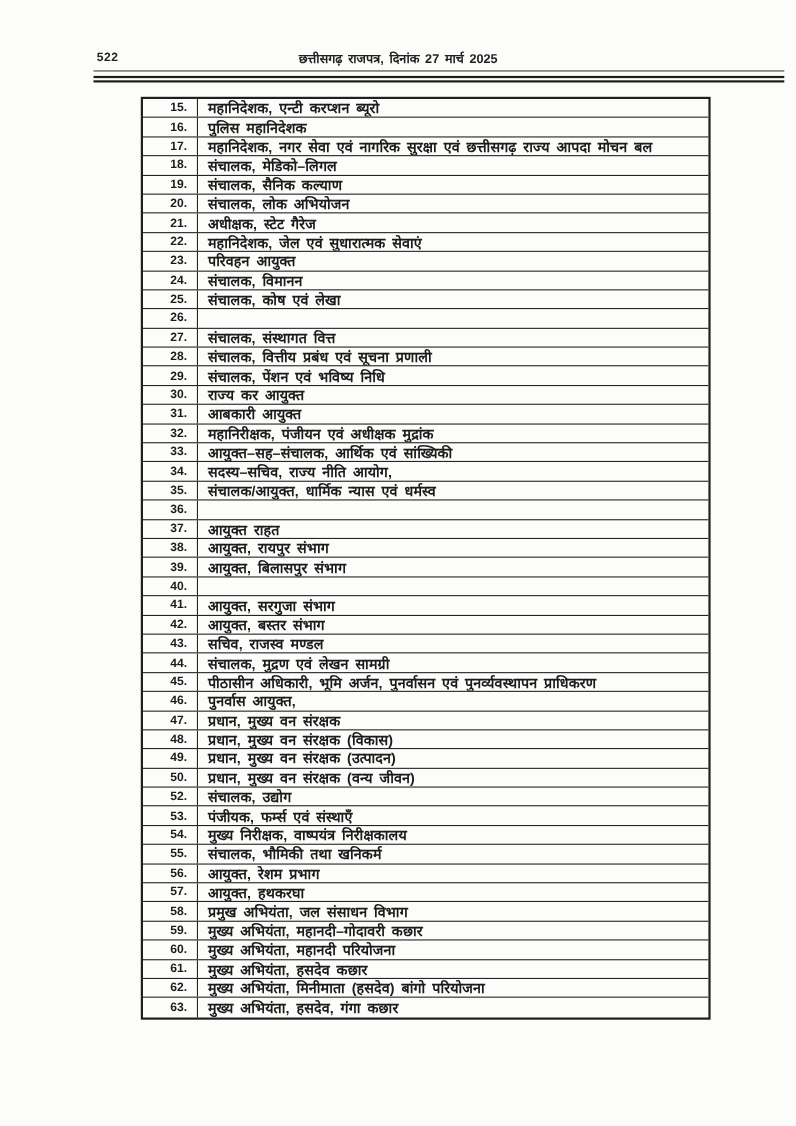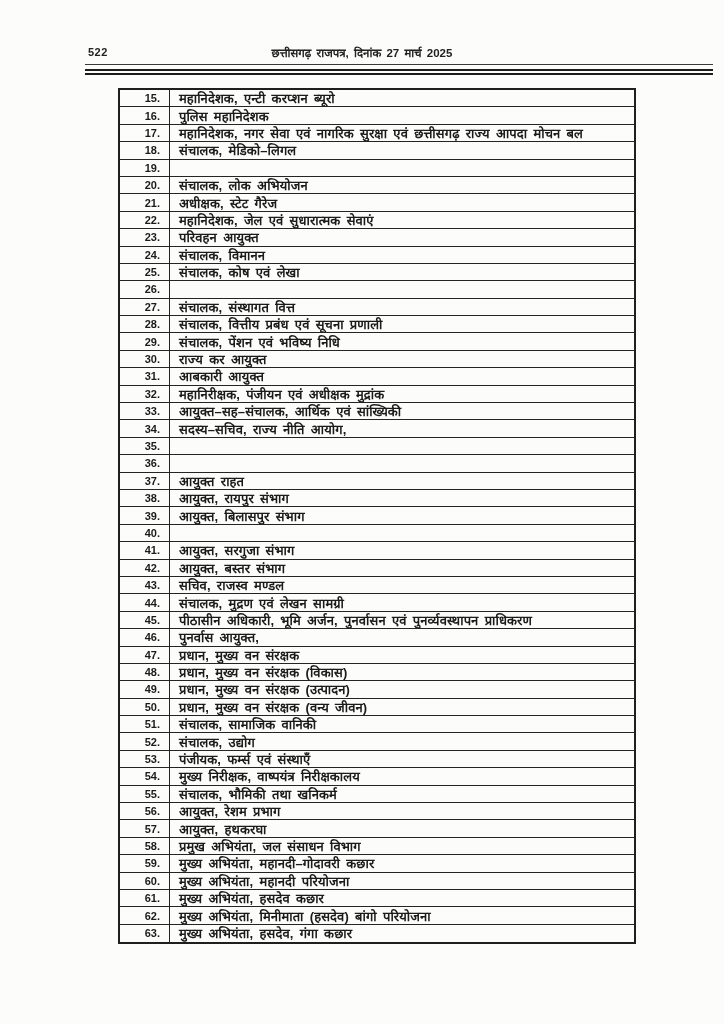--- a/index.html
+++ b/index.html
@@ -26,21 +26,21 @@
     background:#3a3a3a;
   }
   .rule-double{
     position:absolute;left:85px;width:628px;top:69px;height:6px;
     border-top:2px solid #1c1c1c;border-bottom:2px solid #1c1c1c;
     box-sizing:border-box;
   }
 
   
   .tbl{
-    position:absolute;left:118px;top:88px;width:518px;
+    position:absolute;left:128px;top:88px;width:518px;
     border:2px solid #1f1f1f;box-sizing:border-box;
     background:#fcfcfa;
   }
   .trow{
     display:flex;align-items:center;
     height:17.4px;box-sizing:border-box;
     border-bottom:1.6px solid #242424;
   }
   .trow:last-child{border-bottom:none;}
   .tnum{
@@ -79,20 +79,21 @@
       <div class="trow">
         <div class="tnum">17.</div>
         <div class="tdes">महानिदेशक, नगर सेवा एवं नागरिक सुरक्षा एवं छत्तीसगढ़ राज्य आपदा मोचन बल</div>
       </div>
       <div class="trow">
         <div class="tnum">18.</div>
         <div class="tdes">संचालक, मेडिको–लिगल</div>
       </div>
       <div class="trow">
         <div class="tnum">19.</div>
+        <div class="tdes">संचालक, सैनिक कल्याण</div>
       </div>
       <div class="trow">
         <div class="tnum">20.</div>
         <div class="tdes">संचालक, लोक अभियोजन</div>
       </div>
       <div class="trow">
         <div class="tnum">21.</div>
         <div class="tdes">अधीक्षक, स्टेट गैरेज</div>
       </div>
       <div class="trow">
@@ -141,20 +142,21 @@
       <div class="trow">
         <div class="tnum">33.</div>
         <div class="tdes">आयुक्त–सह–संचालक, आर्थिक एवं सांख्यिकी</div>
       </div>
       <div class="trow">
         <div class="tnum">34.</div>
         <div class="tdes">सदस्य–सचिव, राज्य नीति आयोग,</div>
       </div>
       <div class="trow">
         <div class="tnum">35.</div>
+        <div class="tdes">संचालक/आयुक्त, धार्मिक न्यास एवं धर्मस्व</div>
       </div>
       <div class="trow">
         <div class="tnum">36.</div>
       </div>
       <div class="trow">
         <div class="tnum">37.</div>
         <div class="tdes">आयुक्त राहत</div>
       </div>
       <div class="trow">
         <div class="tnum">38.</div>
@@ -201,24 +203,20 @@
       </div>
       <div class="trow">
         <div class="tnum">49.</div>
         <div class="tdes">प्रधान, मुख्य वन संरक्षक (उत्पादन)</div>
       </div>
       <div class="trow">
         <div class="tnum">50.</div>
         <div class="tdes">प्रधान, मुख्य वन संरक्षक (वन्य जीवन)</div>
       </div>
       <div class="trow">
-        <div class="tnum">51.</div>
-        <div class="tdes">संचालक, सामाजिक वानिकी</div>
-      </div>
-      <div class="trow">
         <div class="tnum">52.</div>
         <div class="tdes">संचालक, उद्योग</div>
       </div>
       <div class="trow">
         <div class="tnum">53.</div>
         <div class="tdes">पंजीयक, फर्म्स एवं संस्थाएँ</div>
       </div>
       <div class="trow">
         <div class="tnum">54.</div>
         <div class="tdes">मुख्य निरीक्षक, वाष्पयंत्र निरीक्षकालय</div>

